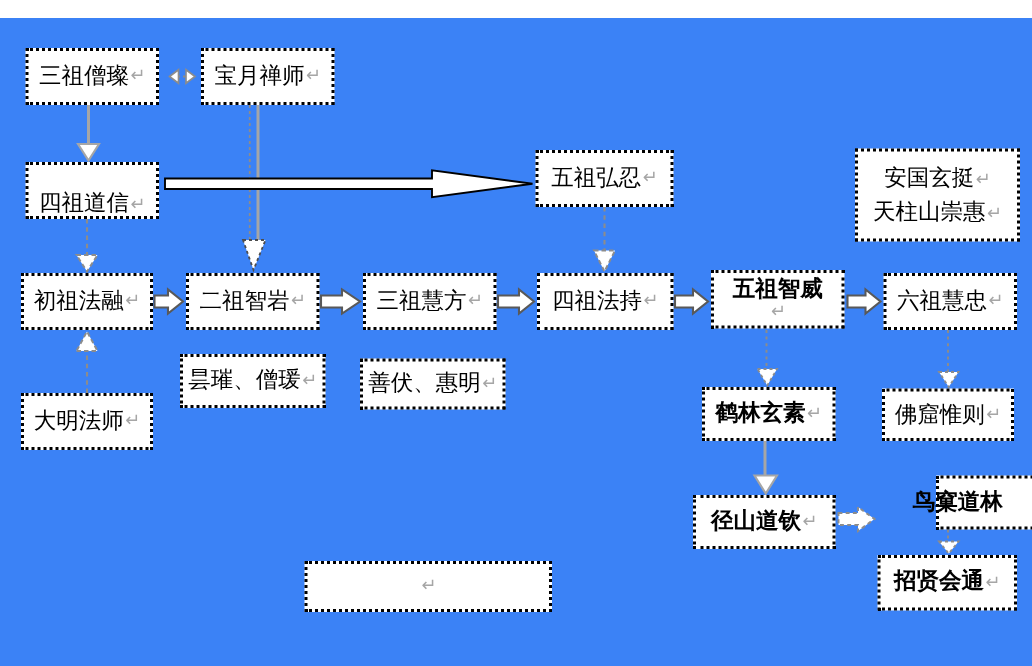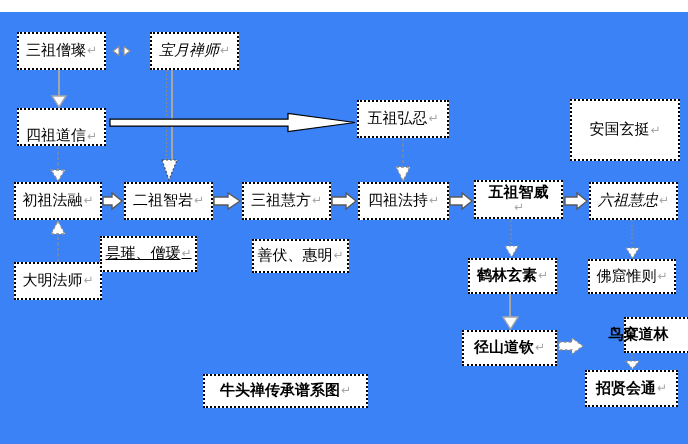--- a/index.html
+++ b/index.html
@@ -143,39 +143,42 @@
     <g>
       <path d="M110,107 L288,107 L288,101.5 L355,110.5 L288,119.5 L288,114 L110,114 Z" fill="#ffffff" stroke="#000000" stroke-width="1.25" stroke-linejoin="miter"></path>
     </g>
   </svg>
 
   <div class="node" style="left:17px; top:20px; width:89px; height:38px;">
     <span class="node-label">三祖僧璨</span>
       <span class="pilcrow">↵</span>
   </div>
 
-  <div class="node" style="left:150px; top:20px; width:89px; height:38px;font-style:italic;">
+  <div class="node" style="left:134px; top:20px; width:89px; height:38px;">
     <span class="node-label">宝月禅师</span>
       <span class="pilcrow">↵</span>
   </div>
 
   <div class="node" style="left:17px; top:96px; width:89px; height:38px;align-items:flex-end;">
     <span class="node-label">四祖道信</span>
       <span class="pilcrow">↵</span>
   </div>
 
   <div class="node" style="left:357px; top:88px; width:92px; height:38px;">
     <span class="node-label">五祖弘忍</span>
       <span class="pilcrow">↵</span>
   </div>
 
   <div class="node two-line" style="left:570px; top:87px; width:110px; height:62px;">
     <div>
       <span class="node-label">安国玄挺</span><span class="pilcrow">↵</span>
     </div>
+    <div>
+      <span class="node-label">天柱山崇惠</span><span class="pilcrow">↵</span>
+    </div>
   </div>
 
   <div class="node" style="left:14px; top:170px; width:88px; height:38px;text-align:right;">
     <span class="node-label">初祖法融</span>
       <span class="pilcrow">↵</span>
   </div>
 
   <div class="node" style="left:124px; top:170px; width:89px; height:38px;">
     <span class="node-label">二祖智岩</span>
       <span class="pilcrow">↵</span>
@@ -189,31 +192,31 @@
   <div class="node" style="left:358px; top:170px; width:91px; height:38px;">
     <span class="node-label">四祖法持</span>
       <span class="pilcrow">↵</span>
   </div>
 
   <div class="node bold" style="left:474px; top:168px; width:89px; height:39px;flex-direction:column;">
     <span class="node-label">五祖智威</span>
       <span class="pilcrow">↵</span>
   </div>
 
-  <div class="node" style="left:589px; top:170px; width:89px; height:38px;font-style:italic;">
+  <div class="node" style="left:589px; top:170px; width:89px; height:38px;">
     <span class="node-label">六祖慧忠</span>
       <span class="pilcrow">↵</span>
   </div>
 
-  <div class="node" style="left:100px; top:224px; width:97px; height:36px;text-decoration:underline;">
+  <div class="node" style="left:120px; top:224px; width:97px; height:36px;">
     <span class="node-label">昙璀、僧瑗</span>
       <span class="pilcrow">↵</span>
   </div>
 
-  <div class="node" style="left:252px; top:227px; width:97px; height:34px;">
+  <div class="node" style="left:240px; top:227px; width:97px; height:34px;">
     <span class="node-label">善伏、惠明</span>
       <span class="pilcrow">↵</span>
   </div>
 
   <div class="node" style="left:14px; top:250px; width:88px; height:38px;">
     <span class="node-label">大明法师</span>
       <span class="pilcrow">↵</span>
   </div>
 
   <div class="node bold" style="left:468px; top:246px; width:89px; height:36px;">
@@ -235,17 +238,16 @@
     <span class="node-label">鸟窠道林</span>
       <span class="pilcrow">↵</span>
   </div>
 
   <div class="node bold" style="left:585px; top:358px; width:93px; height:37px;font-family:Liberation Serif, serif;">
     <span class="node-label">招贤会通</span>
       <span class="pilcrow">↵</span>
   </div>
 
   <div class="node bold" style="left:203px; top:362px; width:165px; height:34px; font-size:15px;">
-    <span class="node-label">牛头禅传承谱系图</span>
       <span class="pilcrow">↵</span>
   </div>
 
 </div>
 
 </body></html>

